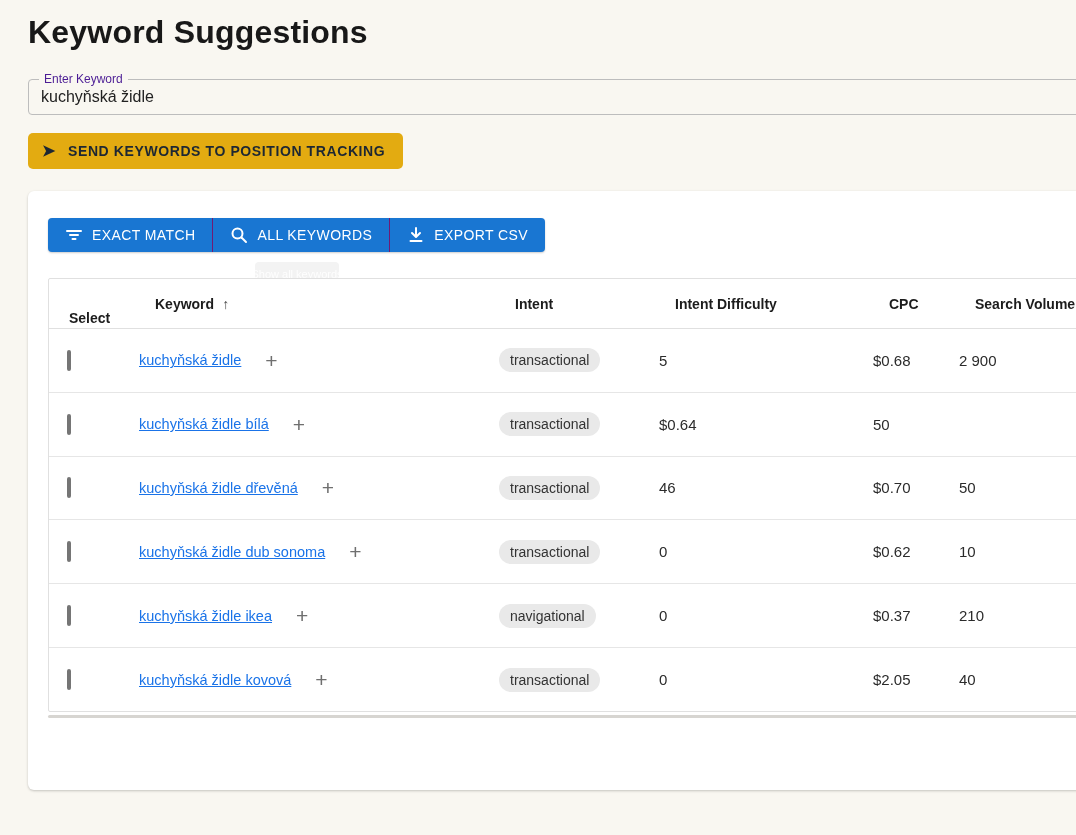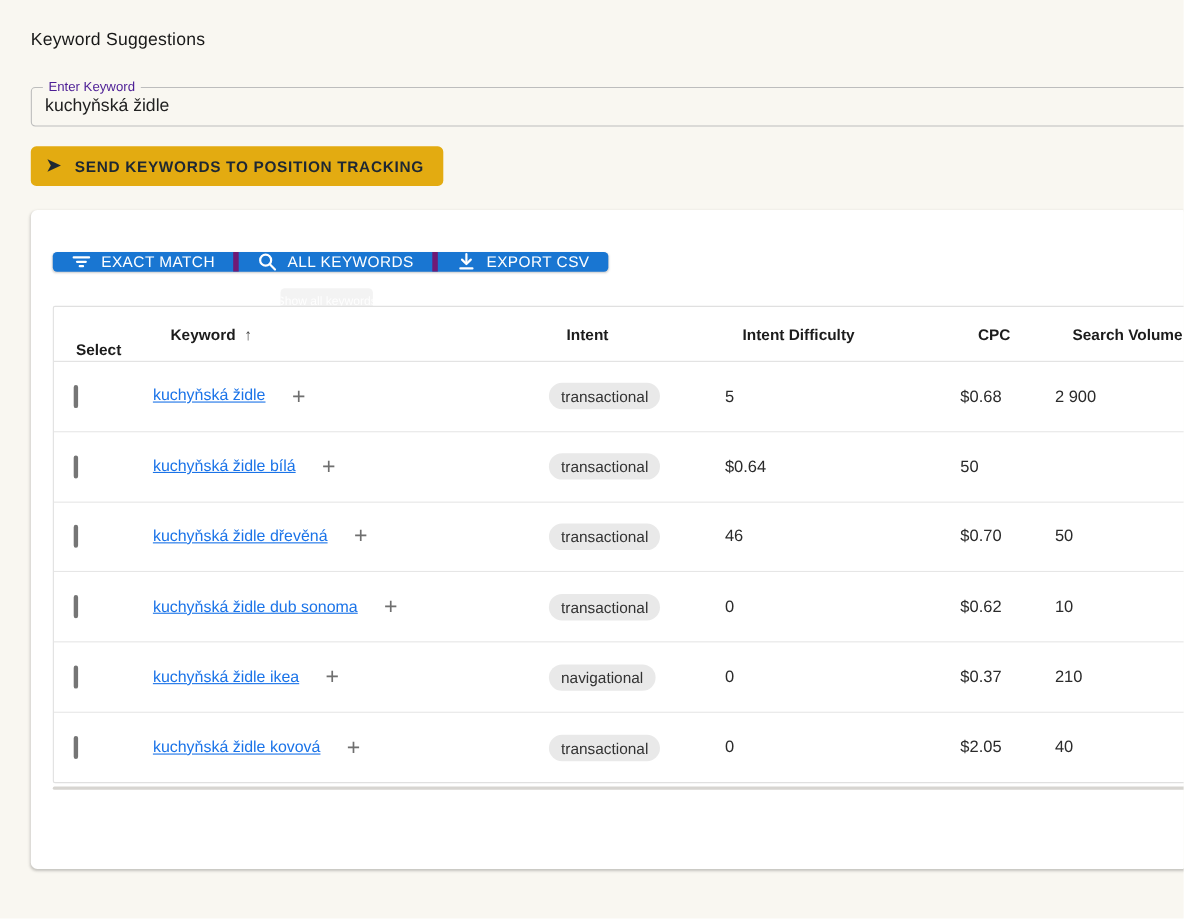--- a/index.html
+++ b/index.html
@@ -6,22 +6,22 @@
   html,body { width:1076px; height:835px; overflow:hidden; }
   body {
     font-family:"Liberation Sans", sans-serif;
     background:#f9f7f1;
     position:relative;
     color:#1f1f1f;
   }
   .page { position:absolute; inset:0; }
 
   .page-title {
-    position:absolute; left:28px; top:28px;
-    font-size:16px; font-weight:400; color:#181818; letter-spacing:.2px;
+    position:absolute; left:28px; top:14px;
+    font-size:32px; font-weight:700; color:#181818; letter-spacing:.2px;
   }
 
   
   .kw-field {
     position:absolute; left:28px; top:79px; right:-8px; height:36px;
     border:1px solid #bdbdbd; border-radius:4px; background:transparent;
   }
   .kw-field .field-label {
     position:absolute; top:-9px; left:10px; padding:0 5px;
     font-size:12px; color:#4c1d95; background:#f9f7f1; line-height:16px;
@@ -41,31 +41,31 @@
   }
   .send-btn .send-glyph { font-size:16px; line-height:1; color:#1d2733; }
 
   .card {
     position:absolute; left:28px; top:191px; right:-24px; height:599px;
     background:#fff; border-radius:6px;
     box-shadow:0 1px 3px rgba(0,0,0,.14), 0 1px 2px rgba(0,0,0,.08);
   }
 
   .toolbar {
-    position:absolute; left:20px; top:38px; height:18px;
+    position:absolute; left:20px; top:27px; height:34px;
     display:flex; background:#1976d2; border-radius:4px; overflow:hidden;
     box-shadow:0 1px 2px rgba(0,0,0,.2);
   }
   .toolbar .tb-btn {
     display:flex; align-items:center; gap:9px; padding:0 17px;
     background:transparent; border:none; cursor:pointer;
     font-family:"Liberation Sans", sans-serif;
     color:#fff; font-size:14px; font-weight:500; letter-spacing:.4px;
   }
-  .toolbar .tb-btn + .tb-btn { border-left:5px solid #701a75; }
+  .toolbar .tb-btn + .tb-btn { border-left:1px solid #701a75; }
   .tb-icon { display:inline-flex; width:18px; height:18px; align-items:center; justify-content:center; }
 
   .ghost-tooltip {
     position:absolute; left:227px; top:71px; width:84px; height:23px;
     background:#f3f3f3; border-radius:4px;
     display:flex; align-items:center; justify-content:center;
     font-size:11px; color:rgba(255,255,255,.9); white-space:nowrap; overflow:hidden;
   }
 
   .table-wrap {

